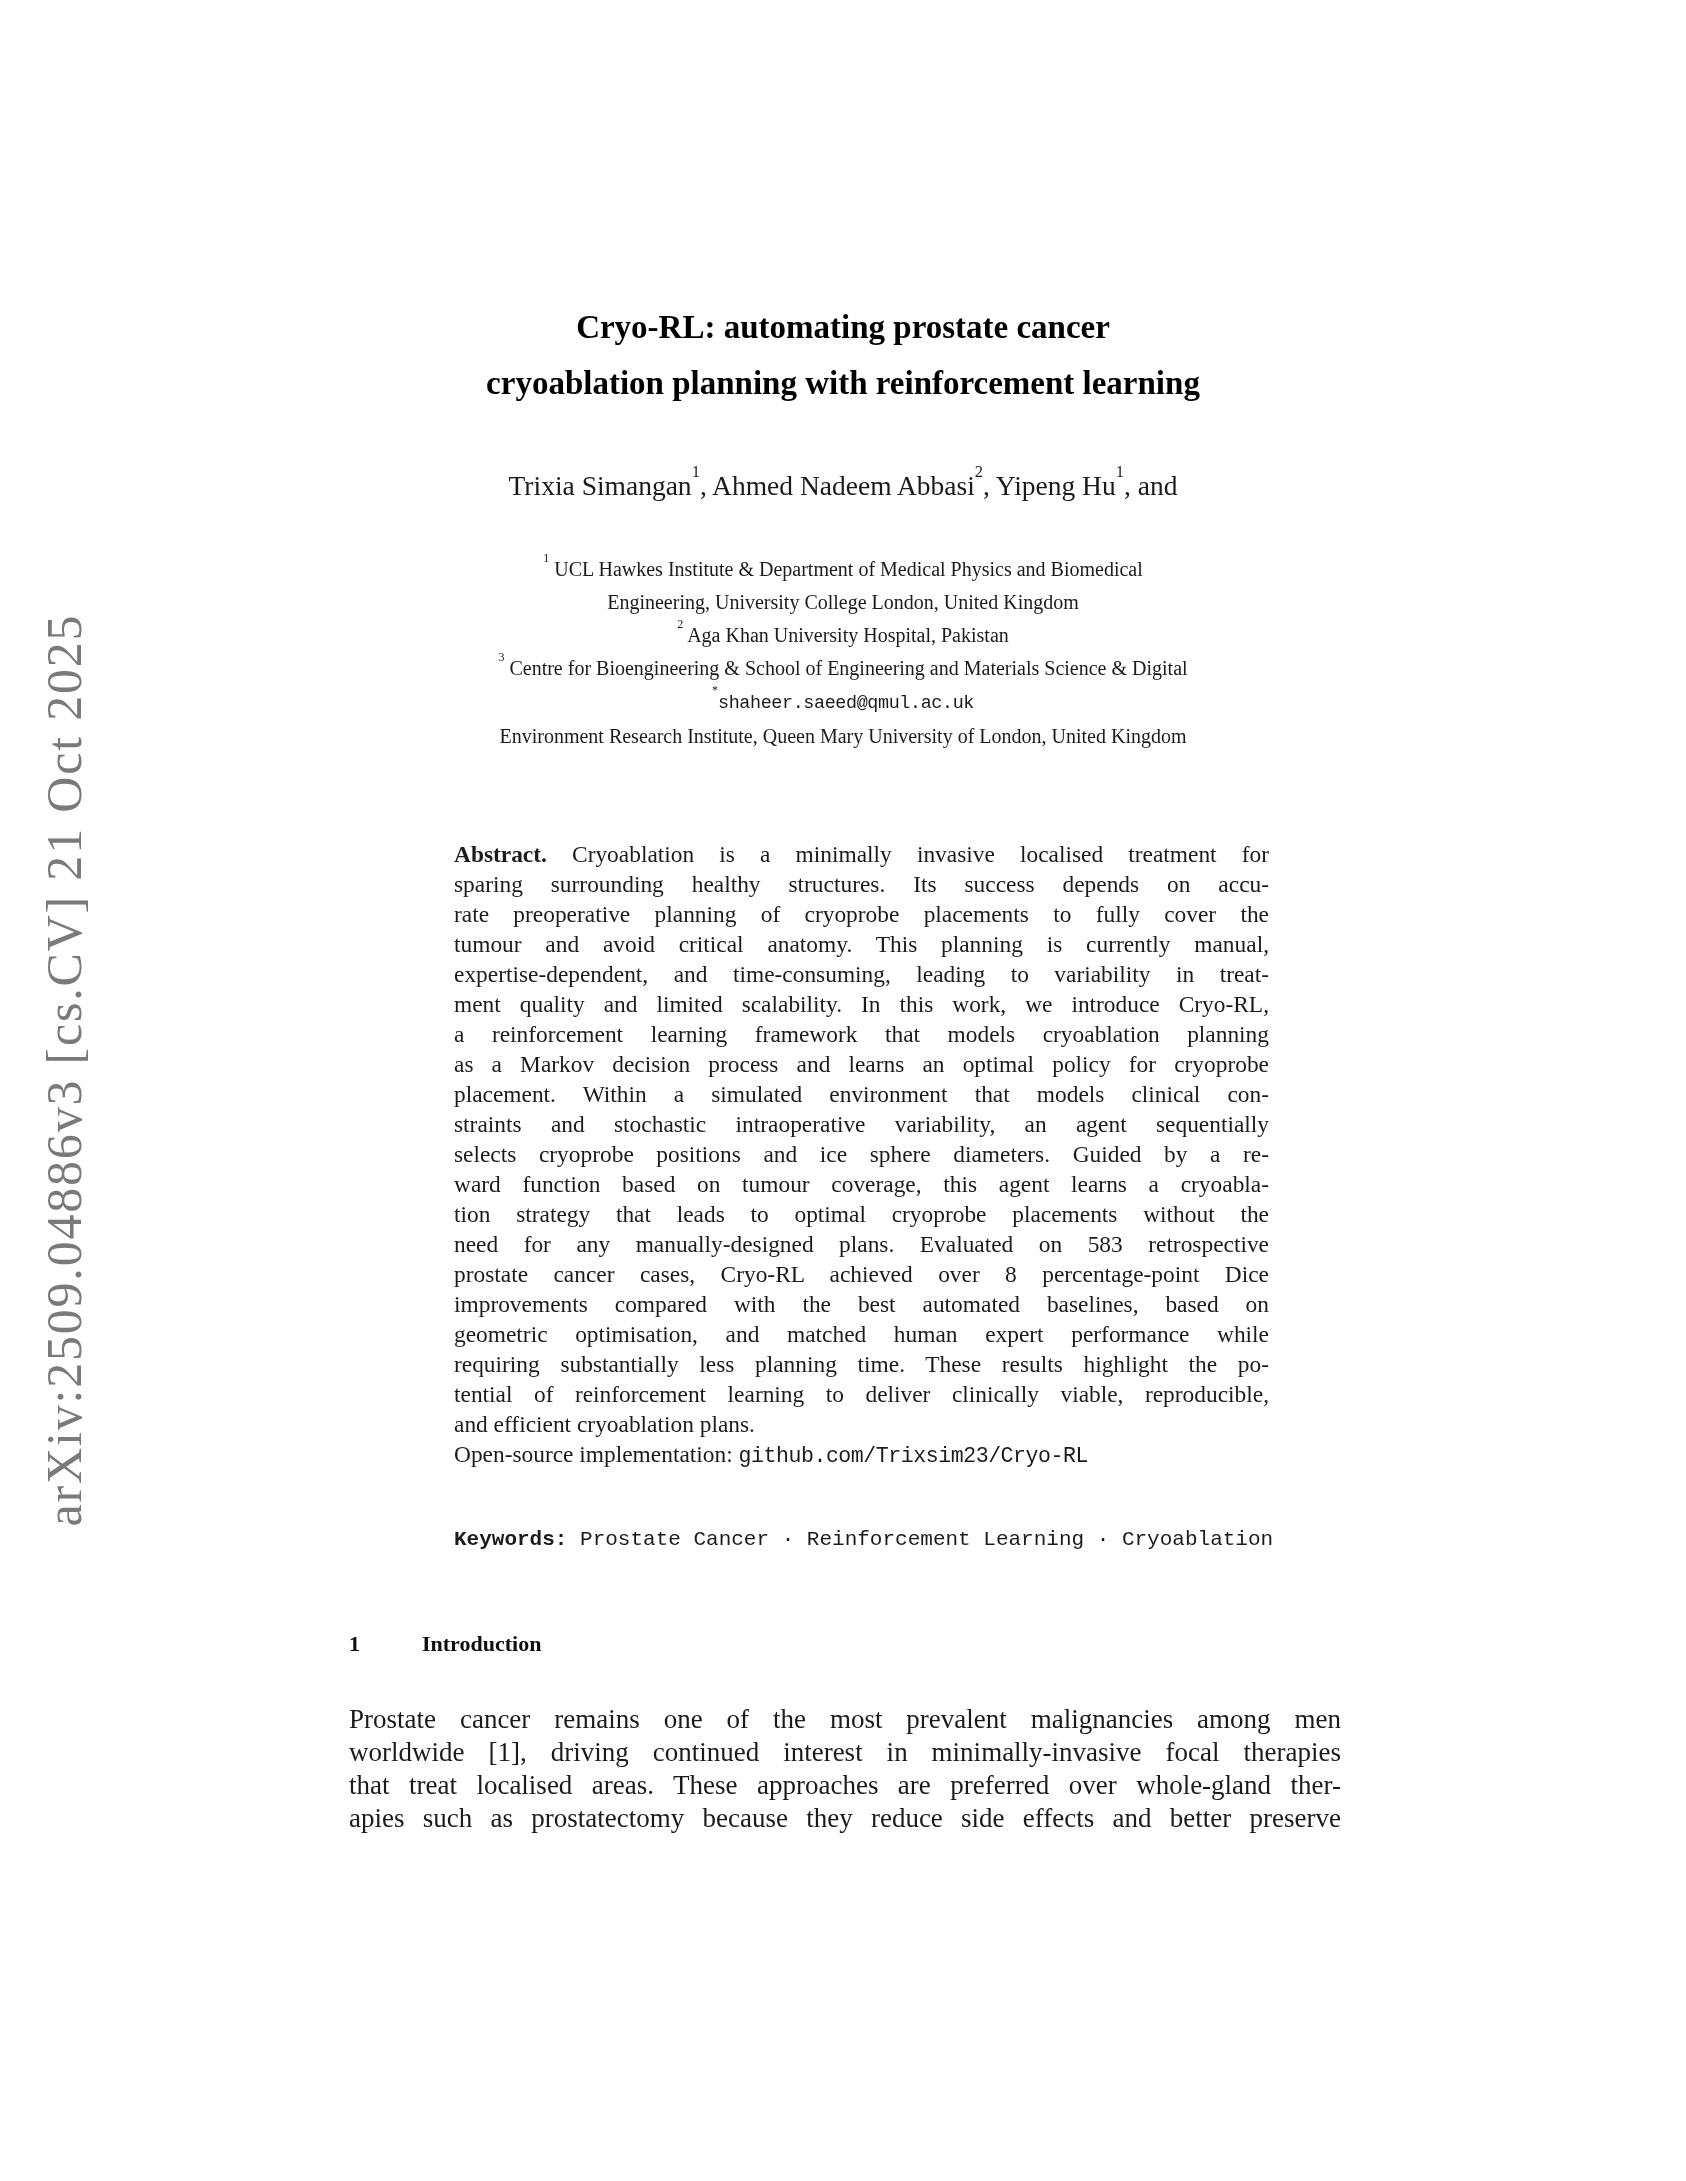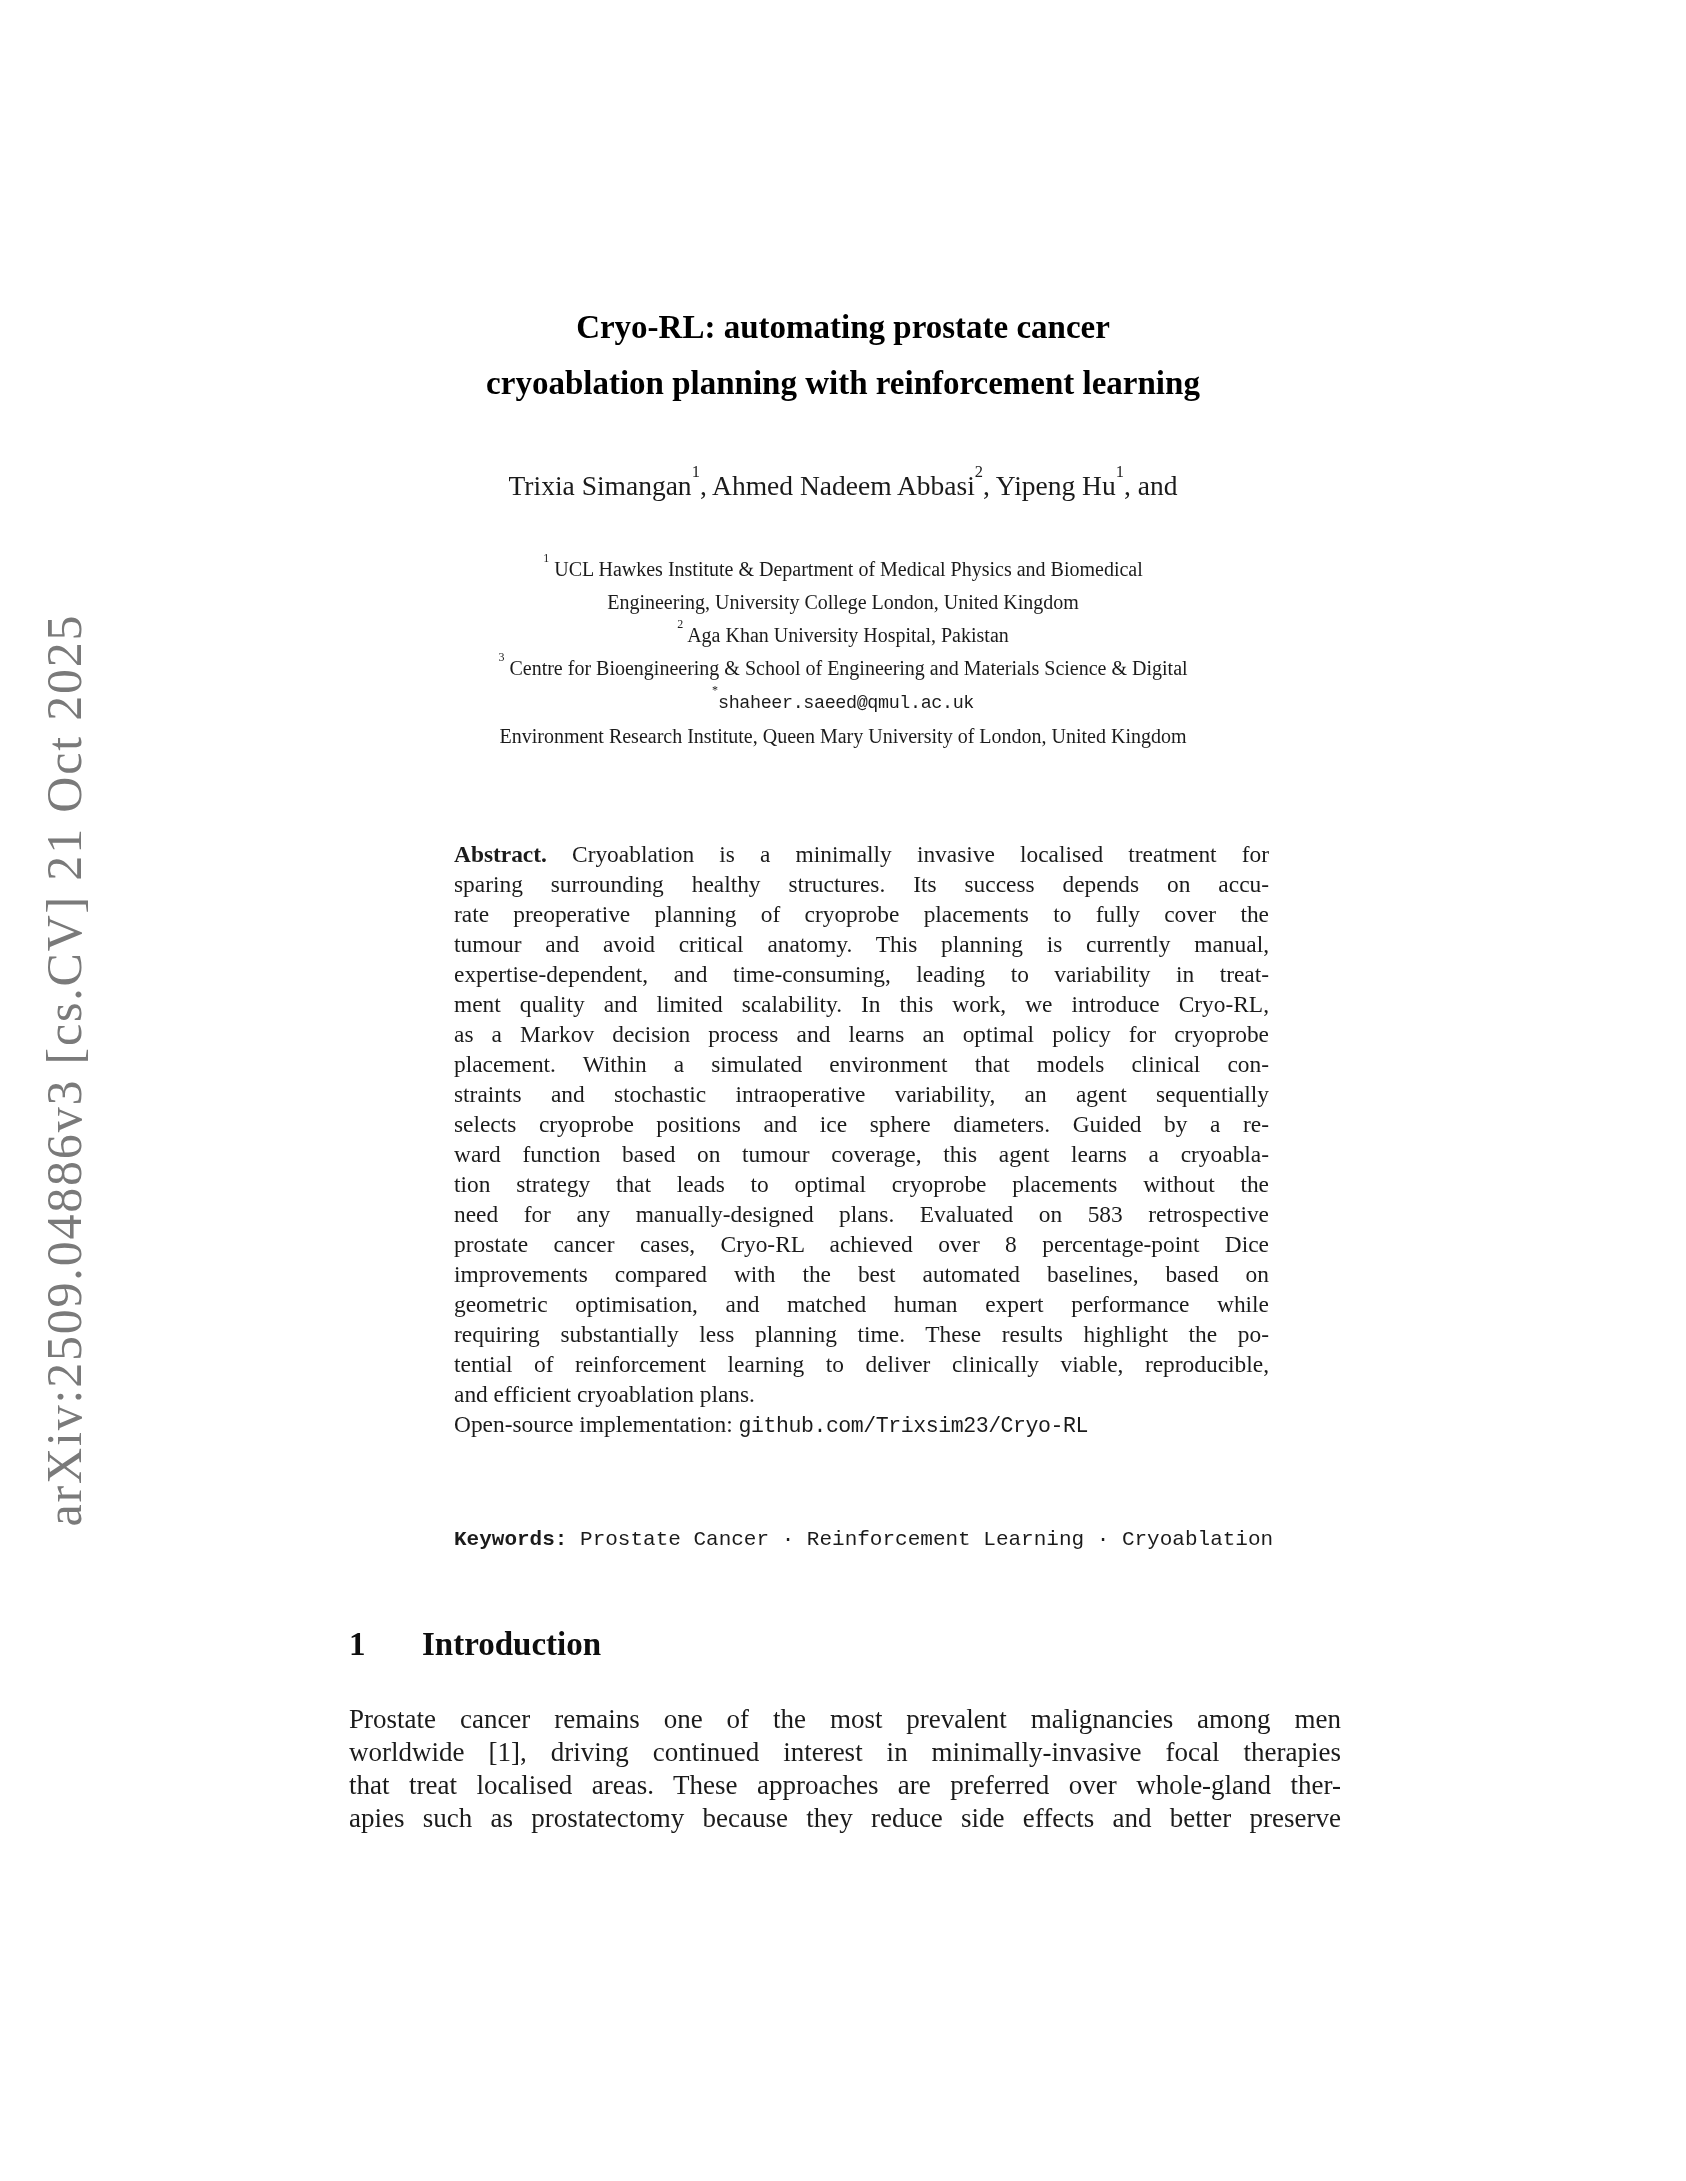--- a/index.html
+++ b/index.html
@@ -43,21 +43,21 @@
   .abs-lines .jline:last-child{text-align-last:left;}
   .opensource-line{white-space:nowrap;}
 
   .keywords-line{
     position:absolute;left:454px;top:1528px;width:826px;
     font-size:21px;white-space:nowrap;font-family:Liberation Mono, monospace;
   }
 
   .section-heading{
     position:absolute;left:349px;top:1624px;width:992px;
-    font-size:33px;font-weight:bold;line-height:40px;color:#0e0e0e;
+    font-size:22px;font-weight:bold;line-height:40px;color:#0e0e0e;
   }
   .section-heading .sec-num{display:inline-block;width:73px;}
 
   .intro-block{
     position:absolute;left:349px;top:1703px;width:992px;
     font-size:27px;line-height:33px;
   }
 </style>
 </head>
 <body>
@@ -83,20 +83,21 @@
   </div>
 
 <div class="abstract-block">
   <div class="abs-lines">
       <div class="jline"><span class="b">Abstract.</span><span> Cryoablation is a minimally invasive localised treatment for</span></div>
       <div class="jline"><span>sparing surrounding healthy structures. Its success depends on accu-</span></div>
       <div class="jline"><span>rate preoperative planning of cryoprobe placements to fully cover the</span></div>
       <div class="jline"><span>tumour and avoid critical anatomy. This planning is currently manual,</span></div>
       <div class="jline"><span>expertise-dependent, and time-consuming, leading to variability in treat-</span></div>
       <div class="jline"><span>ment quality and limited scalability. In this work, we introduce Cryo-RL,</span></div>
+      <div class="jline"><span>a reinforcement learning framework that models cryoablation planning</span></div>
       <div class="jline"><span>as a Markov decision process and learns an optimal policy for cryoprobe</span></div>
       <div class="jline"><span>placement. Within a simulated environment that models clinical con-</span></div>
       <div class="jline"><span>straints and stochastic intraoperative variability, an agent sequentially</span></div>
       <div class="jline"><span>selects cryoprobe positions and ice sphere diameters. Guided by a re-</span></div>
       <div class="jline"><span>ward function based on tumour coverage, this agent learns a cryoabla-</span></div>
       <div class="jline"><span>tion strategy that leads to optimal cryoprobe placements without the</span></div>
       <div class="jline"><span>need for any manually-designed plans. Evaluated on 583 retrospective</span></div>
       <div class="jline"><span>prostate cancer cases, Cryo-RL achieved over 8 percentage-point Dice</span></div>
       <div class="jline"><span>improvements compared with the best automated baselines, based on</span></div>
       <div class="jline"><span>geometric optimisation, and matched human expert performance while</span></div>

